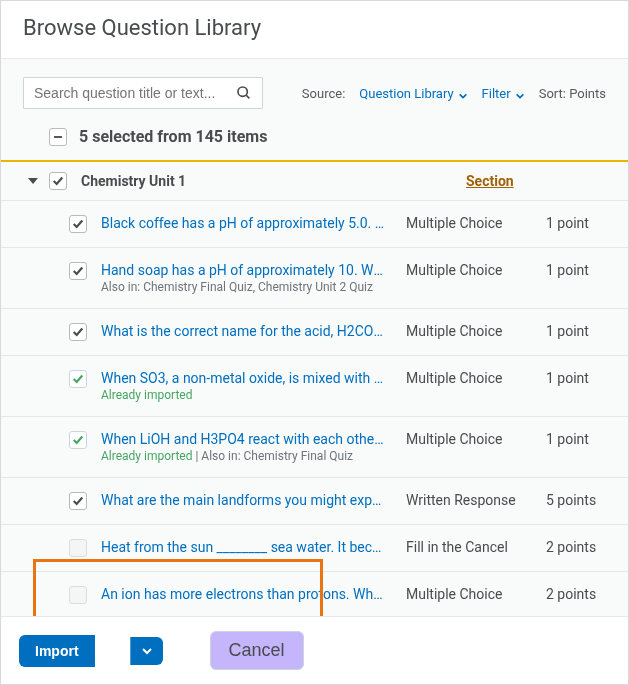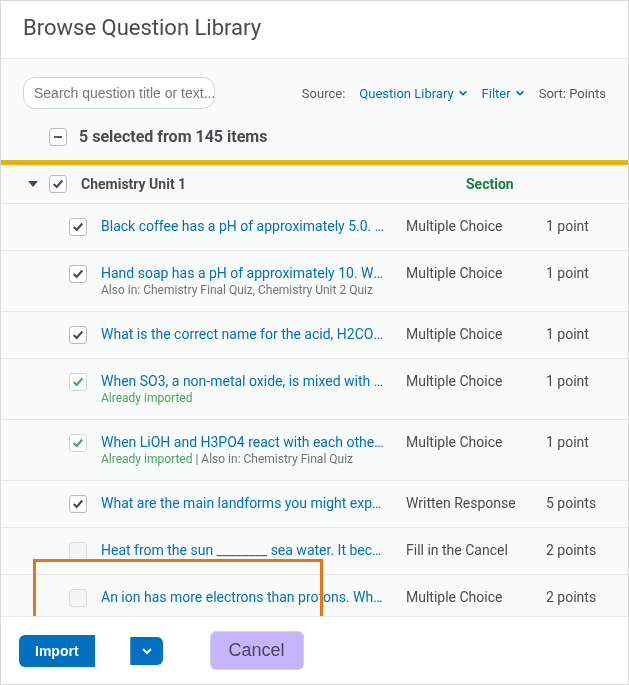--- a/index.html
+++ b/index.html
@@ -1,38 +1,38 @@
 <!DOCTYPE html>
 <html><head>
 <meta charset="utf-8">
 <style>
   * { box-sizing: border-box; margin: 0; padding: 0; }
   body { font-family: -apple-system, BlinkMacSystemFont, "Segoe UI", Roboto, Arial, sans-serif; background: #fff; color: #202122; width: 629px; height: 685px; overflow: hidden; border: 1px solid #d9d9d9; }
   .container { width: 100%; height: 100%; display: flex; flex-direction: column; }
   .title { font-size: 22px; font-weight: 400; color: #494c4e; padding: 14px 22px 18px 22px; }
   .body { flex: 1; background: #f9fbfb; border-top: 1px solid #e8e8e8; border-bottom: 1px solid #e8e8e8; overflow: hidden; position: relative; }
   .toolbar { display: flex; align-items: center; padding: 18px 22px 10px 22px; font-size: 13px; color: #565a5c; }
-  .search { display: flex; align-items: center; border: 1px solid #cdd5dc; border-radius: 12px; background: #fff; padding: 7px 10px; width: 192px; }
+  .search { display: flex; align-items: center; border: 1px solid #cdd5dc; border-radius: 1px; background: #fff; padding: 7px 10px; width: 240px; }
   .search input { border: none; outline: none; flex: 1; font-size: 14px; color: #6e7477; background: transparent; }
   .toolbar .spacer { flex: 1; }
-  .tool-link { display: inline-flex; align-items: center; margin-left: 14px; color: #006fbf; font-size: 13px; cursor: pointer; }
+  .tool-link { display: inline-flex; align-items: flex-end; margin-left: 14px; color: #006fbf; font-size: 13px; cursor: pointer; }
   .tool-label { color: #565a5c; margin-left: 18px; font-size: 13px; }
   .chev { width: 10px; height: 10px; margin-left: 4px; }
 
   .summary { display: flex; align-items: center; padding: 8px 22px 14px 22px; font-size: 16px; font-weight: 700; color: #494c4e; }
   .summary .box { width: 18px; height: 18px; border: 1px solid #bbb; border-radius: 3px; background: #fff; display:flex; align-items:center; justify-content:center; margin: 0 12px 0 26px; cursor:pointer;}
   .summary .box .dash { width: 8px; height: 2px; background: #565a5c; }
 
-  .section-header { display: flex; align-items: center; padding: 10px 22px; font-size: 14px; border-top: 5px solid #eab308; }
+  .section-header { display: flex; align-items: center; padding: 10px 22px; font-size: 14px; border-top: 2px solid #eab308; }
   .caret { width: 12px; height: 12px; display:flex; align-items:center; justify-content:center; margin-right: 10px; cursor:pointer; margin-left: 4px;}
   .chk { width: 18px; height: 18px; border: 1px solid #bababa; border-radius: 3px; background: #fff; display:flex; align-items:center; justify-content:center; cursor:pointer; flex-shrink:0; }
   .chk.checked svg { display:block; }
   .chk svg { display:none; width:12px; height:12px; }
   .col-name { margin-left: 14px; flex: 1; font-weight: 700; color:#494c4e;}
-  .col-type { width: 140px; font-weight: 700; color:#15803d;}
+  .col-type { width: 140px; font-weight: 700; color:#a16207;text-decoration:underline;}
   .col-pts { width: 0px; }
 
   .rows { }
   .row { display: flex; align-items: flex-start; padding: 14px 22px 14px 68px; border-top: 1px solid #e6e6e6; font-size: 14px; color: #494c4e; position: relative; }
   .row .chk-holder { width: 18px; flex-shrink:0;}
   .row .txt { margin-left: 14px; flex: 1; padding-right: 20px; overflow:hidden; }
   .row .txt .q { white-space: nowrap; overflow: hidden; text-overflow: ellipsis; color: #006fbf; cursor:pointer; font-size:14px;}
   .row .txt .sub { font-size: 12px; color: #6e7477; margin-top: 2px; white-space: nowrap; overflow:hidden; text-overflow:ellipsis;}
   .row .txt .sub .imp { color: #46a661; }
   .row .type { width: 140px; font-size: 14px;}

